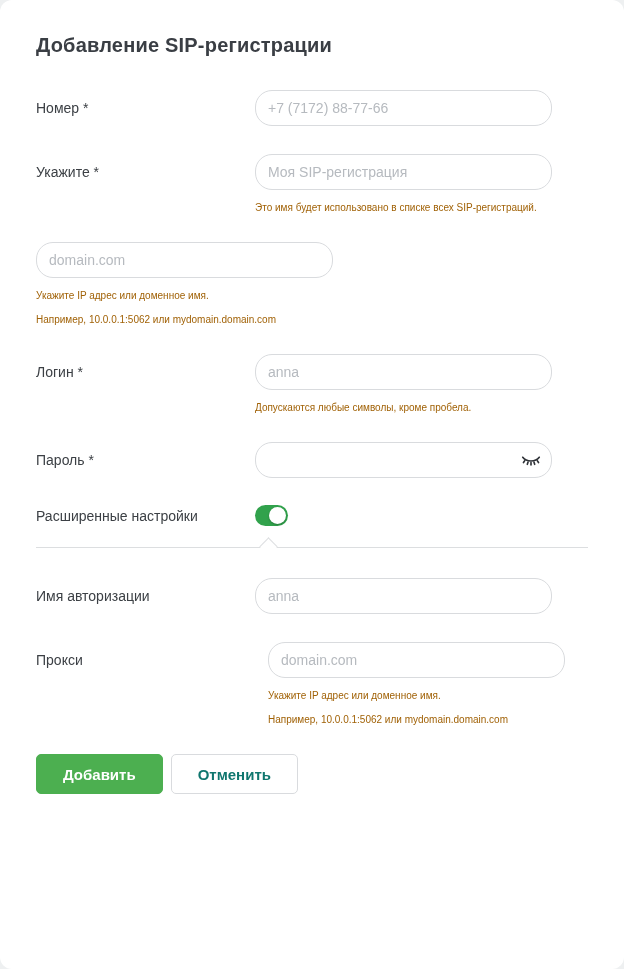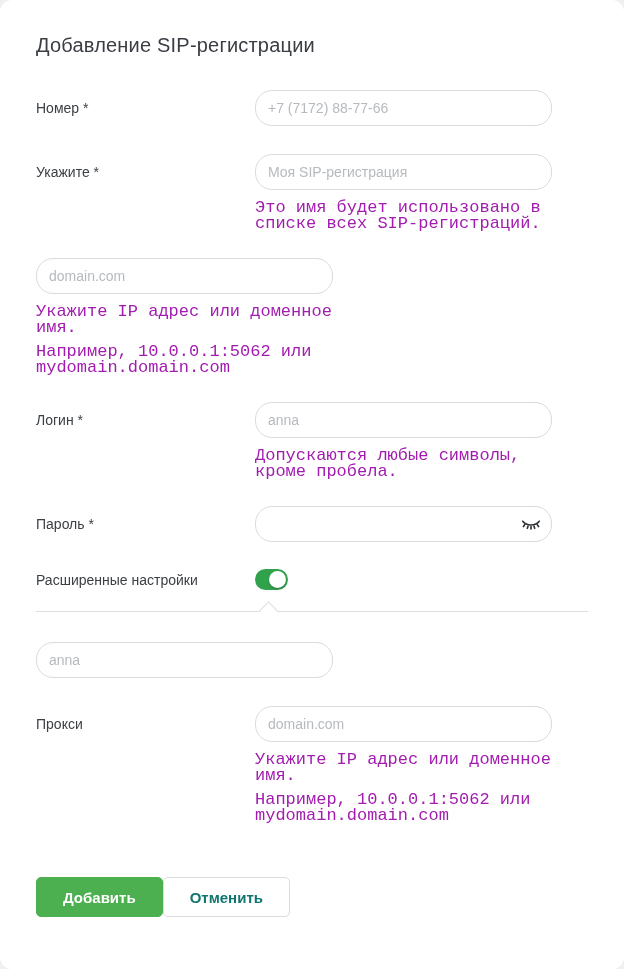--- a/index.html
+++ b/index.html
@@ -14,21 +14,21 @@
     height: 969px;
     margin: 0 auto;
     background: #ffffff;
     border-radius: 12px;
     padding: 33px 36px 32px 36px;
     overflow: hidden;
   }
   .page-title {
     font-size: 20px;
     line-height: 24px;
-    font-weight: 400;
+    font-weight: 700;
     color: #3a3e44;
     margin: 0 0 33px 0;
     letter-spacing: .2px;
   }
   .form-row {
     display: flex;
     align-items: flex-start;
   }
   .form-row .label {
     width: 219px;
@@ -59,31 +59,30 @@
     right: 10px;
     top: 7px;
     width: 22px;
     height: 22px;
     cursor: pointer;
     display: flex;
     align-items: center;
     justify-content: center;
   }
   .hint {
-    font-size: 17px;
+    font-size: 10px;
     line-height: 16px;
-    color: #a21caf;
+    color: #a16207;
     margin-top: 10px;
-    font-family: Liberation Mono, monospace;
   }
   .hint + .hint { margin-top: 8px; }
   .mb28 { margin-bottom: 28px; }
   .mb27 { margin-bottom: 27px; }
   .mb26 { margin-bottom: 26px; }
-  .mb49 { margin-bottom: 53px; }
+  .mb49 { margin-bottom: 26px; gap: 13px; }
   
   .toggle-row .label { padding-top: 2px; }
   .toggle {
     position: relative;
     width: 33px;
     height: 21px;
     border-radius: 11px;
     background: #31a24c;
     cursor: pointer;
     flex: 0 0 33px;
@@ -110,21 +109,21 @@
     top: -7px;
     left: 226px;
     width: 12px;
     height: 12px;
     background: #ffffff;
     border-top: 1px solid #dcdee0;
     border-left: 1px solid #dcdee0;
     transform: rotate(45deg);
   }
   
-  .buttons { display: flex; gap: 0; align-items: flex-end; }
+  .buttons { display: flex; gap: 8px; align-items: flex-end; }
   .btn {
     box-sizing: border-box;
     height: 40px;
     border-radius: 5px;
     font-family: "Liberation Sans", sans-serif;
     font-size: 15px;
     font-weight: 700;
     padding: 0 26px;
     cursor: pointer;
     display: inline-flex;
@@ -205,20 +204,21 @@
       <div class="knob"></div>
     </div>
   </div>
 
   <div class="divider">
     <div class="notch"></div>
   </div>
 
 
   <div class="form-row mb28">
+    <div class="label">Имя авторизации</div>
     <div class="field-col">
       <input class="text-input" type="text" placeholder="anna" style="">
     </div>
   </div>
 
   <div class="form-row mb49">
     <div class="label">Прокси</div>
     <div class="field-col">
       <input class="text-input" type="text" placeholder="domain.com" style="">
       <div class="hint">Укажите IP адрес или доменное имя.</div>

